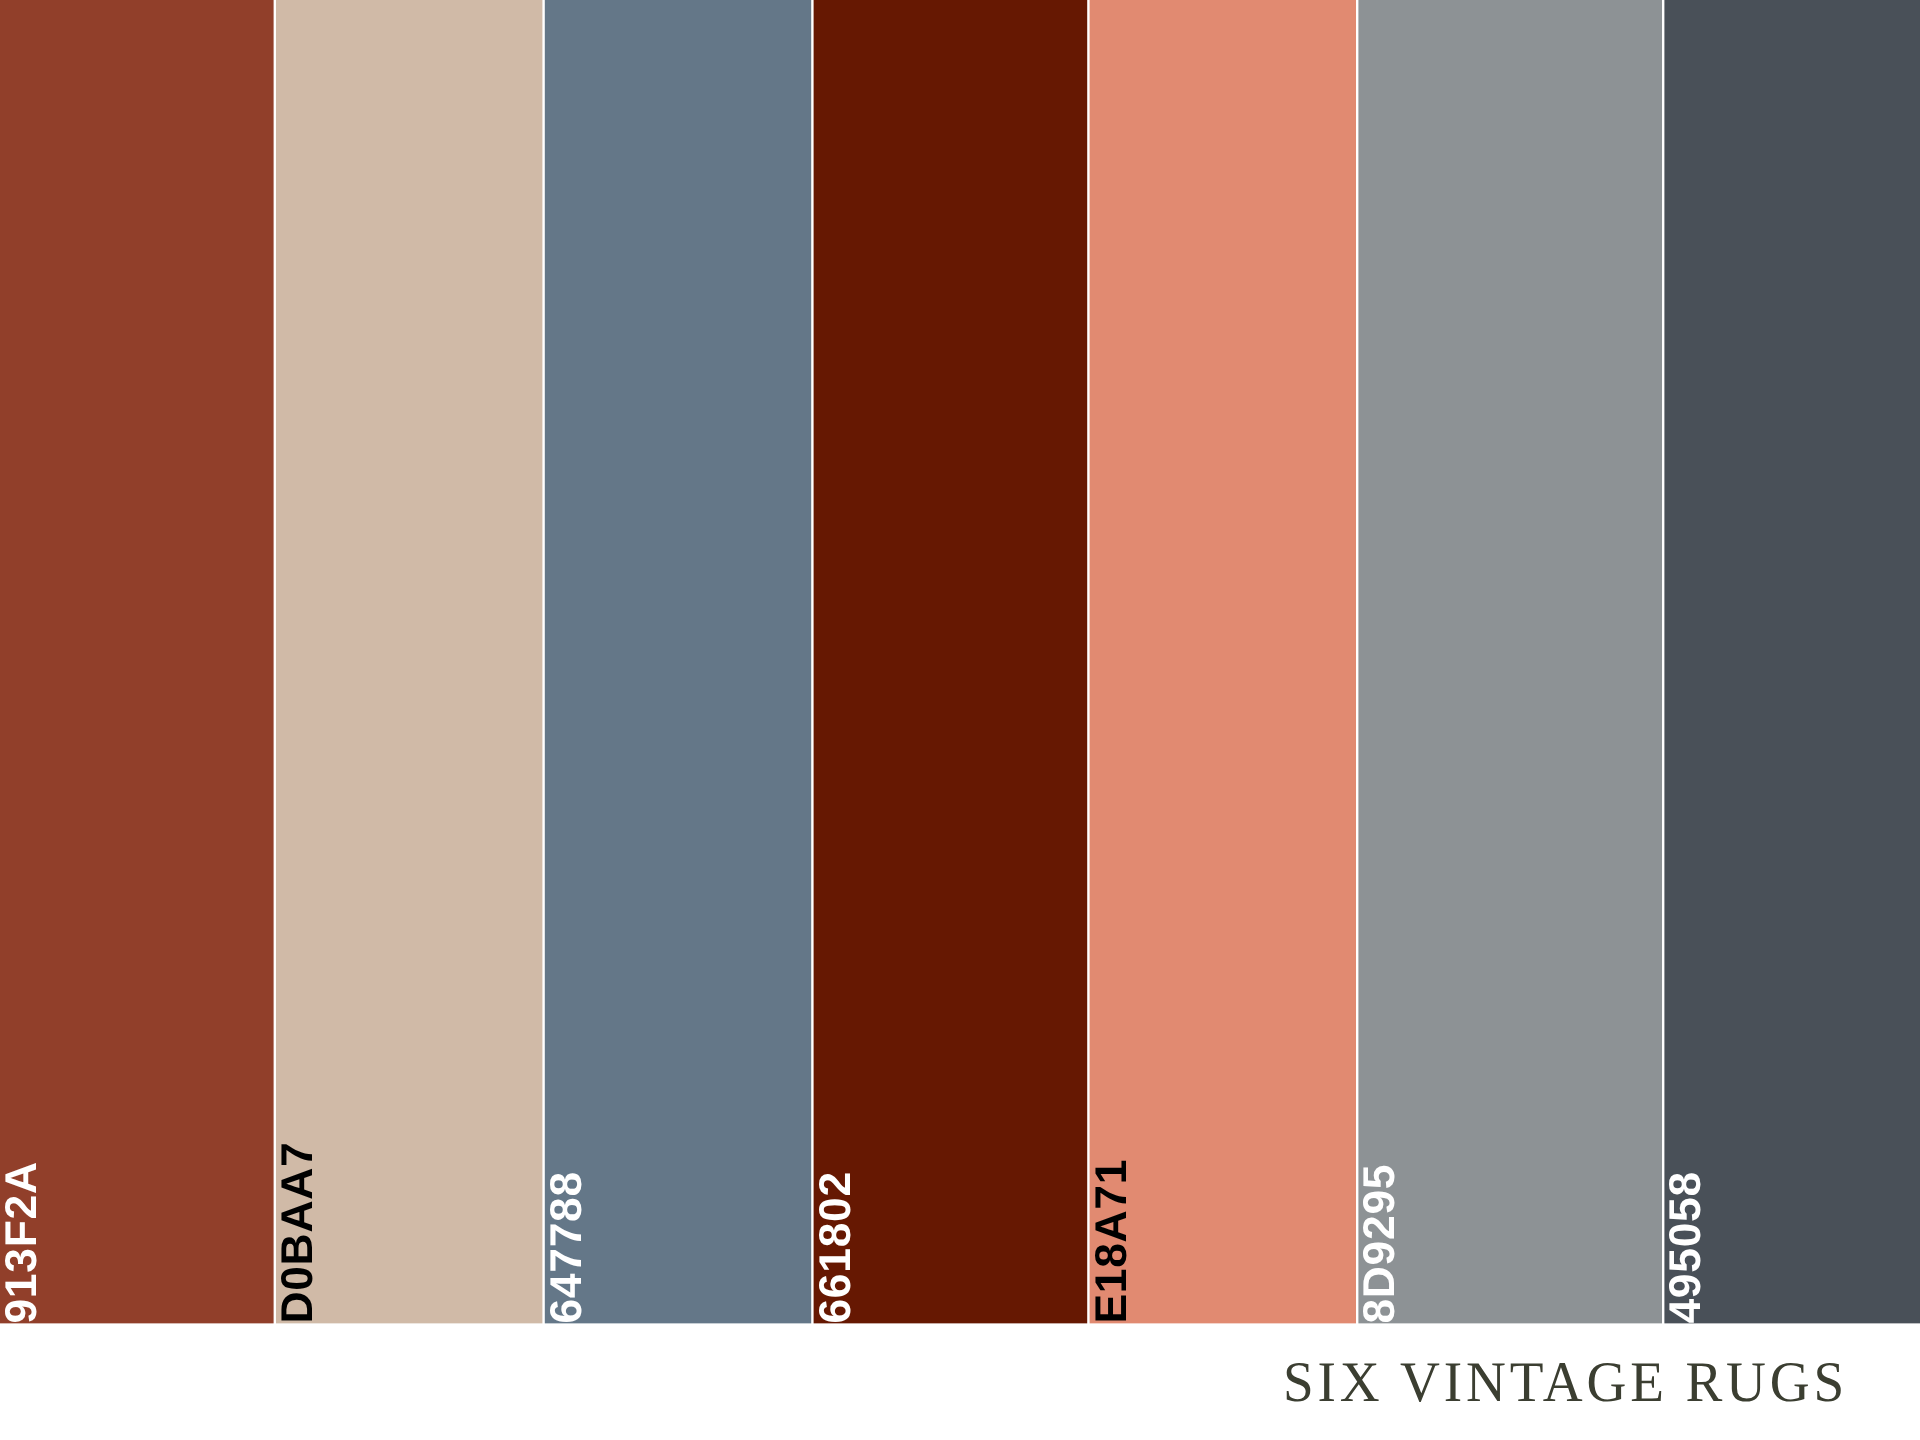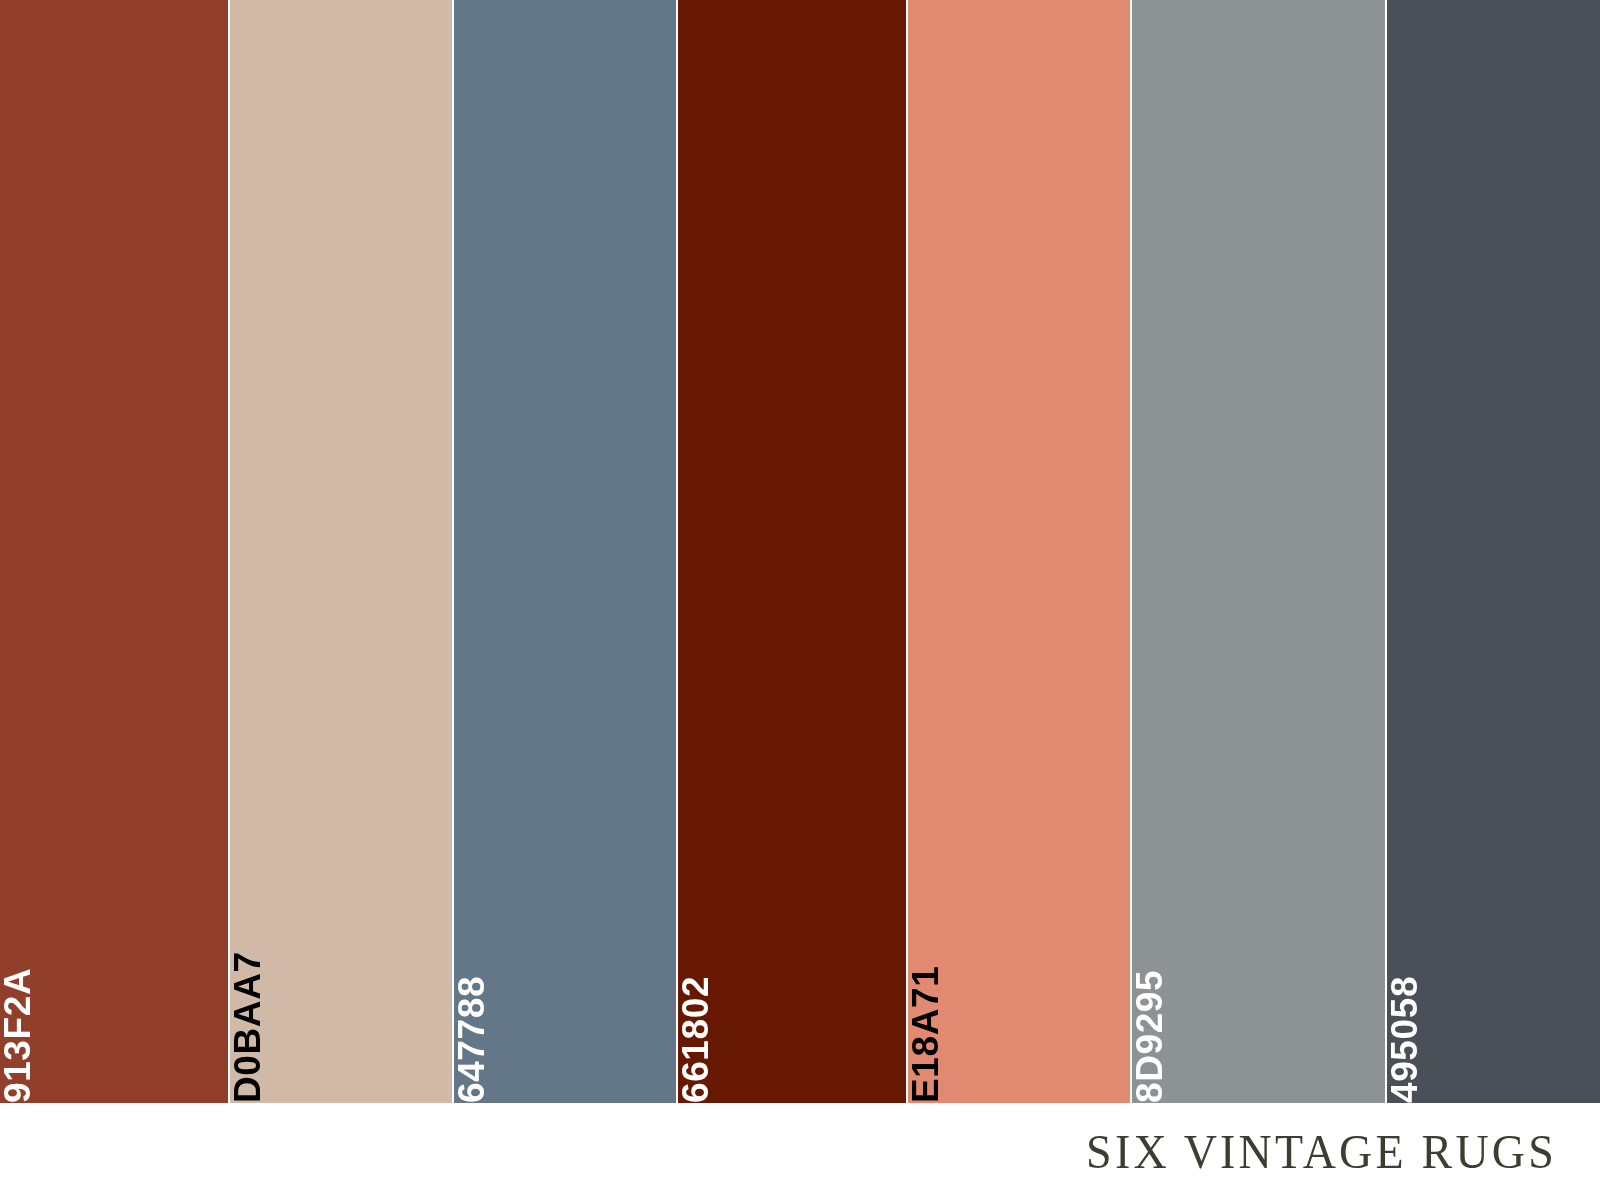--- a/index.html
+++ b/index.html
@@ -65,21 +65,21 @@
   #footer-bar {
     position: absolute;
     left: 0;
     top: 1103px;
     width: 1600px;
     height: 97px;
     background: #ffffff;
     display: flex;
     align-items: center;
     justify-content: flex-end;
-    padding-right: 43px;
+    padding-right: 60px;
     box-sizing: border-box;
   }
 
   #brand-wordmark {
     font-family: "Liberation Serif", serif;
     font-size: 46px;
     font-weight: 400;
     letter-spacing: 3.2px;
     color: #3b3e31;
     white-space: nowrap;

